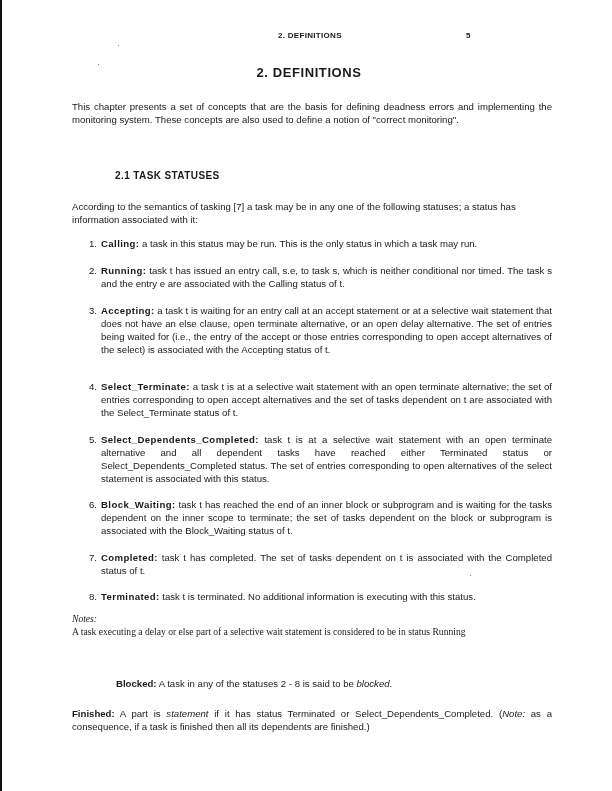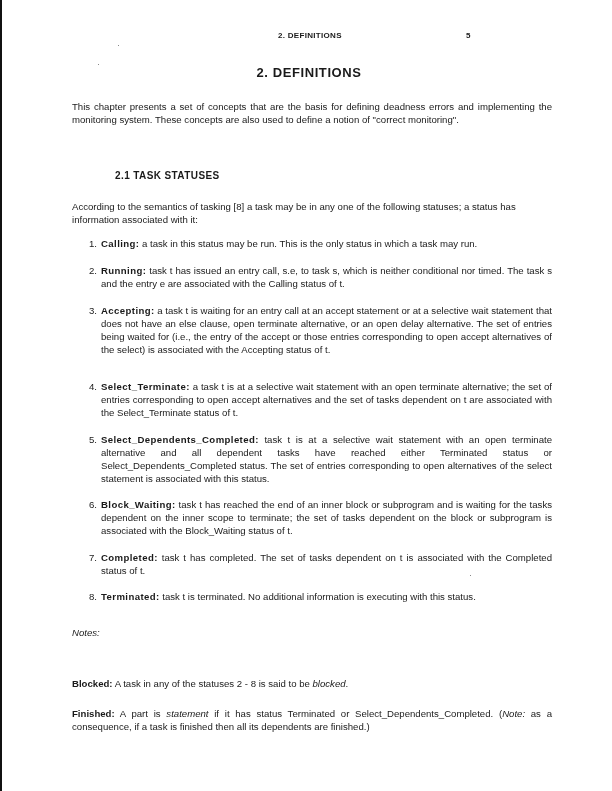--- a/index.html
+++ b/index.html
@@ -13,43 +13,43 @@
   .running-head .pno { position: absolute; left: 466px; }
   .chapter-title { position: absolute; top: 65px; left: 0; width: 612px; text-align: center; font-size: 13px; font-weight: bold; letter-spacing: 0.6px; padding-left: 6px; box-sizing: border-box; }
   .block { position: absolute; left: 72px; width: 480px; font-size: 9.6px; line-height: 13px; text-align: justify; }
   .intro { top: 100px; }
   .section { position: absolute; top: 170px; left: 75px; font-size: 10px; font-weight: bold; letter-spacing: 0.4px; margin-left: 40px; }
   .lead { top: 200px; text-align: left; }
   .list { position: absolute; left: 89px; width: 463px; font-size: 9.6px; line-height: 13px; }
   .item { position: absolute; left: 0; width: 463px; text-align: justify; padding-left: 12px; box-sizing: border-box; }
   .item .num { position: absolute; left: 0; top: 0; }
   .item b { letter-spacing: 0.4px; }
-  .notes { top: 626px; }
+  .notes { top: 612px; font-family: Liberation Serif, serif; }
   .notes .label { font-style: italic; display: block; }
-  .blocked { top: 677px; }
+  .blocked { top: 677px; margin-left: 44px; }
   .finished { top: 707px; }
   .speck { position: absolute; width: 1px; height: 1px; background: #888; }
 </style>
 </head>
 <body>
 
 <div class="edge"></div>
 
 <div class="running-head">
   <span class="title">2. DEFINITIONS</span>
   <span class="pno">5</span>
 </div>
 
 <div class="chapter-title">2. DEFINITIONS</div>
 
 <p class="block intro" style="margin:0">This chapter presents a set of concepts that are the basis for defining deadness errors and implementing the monitoring system. These concepts are also used to define a notion of "correct monitoring".</p>
 
 <div class="section">2.1 TASK STATUSES</div>
 
-<p class="block lead" style="margin:0">According to the semantics of tasking [8] a task may be in any one of the following statuses; a status has information associated with it:</p>
+<p class="block lead" style="margin:0">According to the semantics of tasking [7] a task may be in any one of the following statuses; a status has information associated with it:</p>
 
 <div class="list">
   <div class="item" style="top:237px">
     <span class="num">1.</span><b>Calling:</b><span> a task in this status may be run. This is the only status in which a task may run.</span>
   </div>
   <div class="item" style="top:264px">
     <span class="num">2.</span><b>Running:</b><span> task t has issued an entry call, s.e, to task s, which is neither conditional nor timed. The task s and the entry e are associated with the Calling status of t.</span>
   </div>
   <div class="item" style="top:304px">
     <span class="num">3.</span><b>Accepting:</b><span> a task t is waiting for an entry call at an accept statement or at a selective wait statement that does not have an else clause, open terminate alternative, or an open delay alternative. The set of entries being waited for (i.e., the entry of the accept or those entries corresponding to open accept alternatives of the select) is associated with the Accepting status of t.</span>
@@ -66,20 +66,21 @@
   <div class="item" style="top:551px">
     <span class="num">7.</span><b>Completed:</b><span> task t has completed. The set of tasks dependent on t is associated with the Completed status of t.</span>
   </div>
   <div class="item" style="top:590px">
     <span class="num">8.</span><b>Terminated:</b><span> task t is terminated. No additional information is executing with this status.</span>
   </div>
 </div>
 
 <div class="block notes">
   <span class="label">Notes:</span>
+  <span>A task executing a delay or else part of a selective wait statement is considered to be in status Running</span>
 </div>
 
 <div class="block blocked">
   <b>Blocked:</b><span> A task in any of the statuses 2 - 8 is said to be </span><i>blocked</i><span>.</span>
 </div>
 
 <div class="block finished">
   <b>Finished:</b><span> A part is </span><i>statement</i><span> if it has status Terminated or Select_Dependents_Completed. (</span><i>Note:</i><span> as a consequence, if a task is finished then all its dependents are finished.)</span>
 </div>
 

